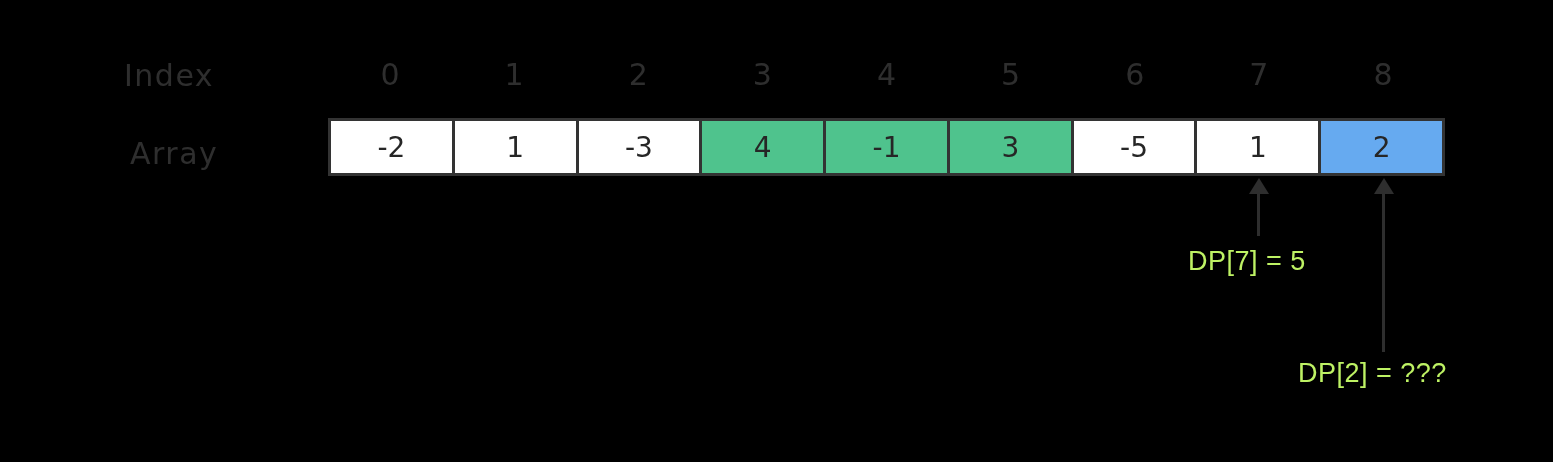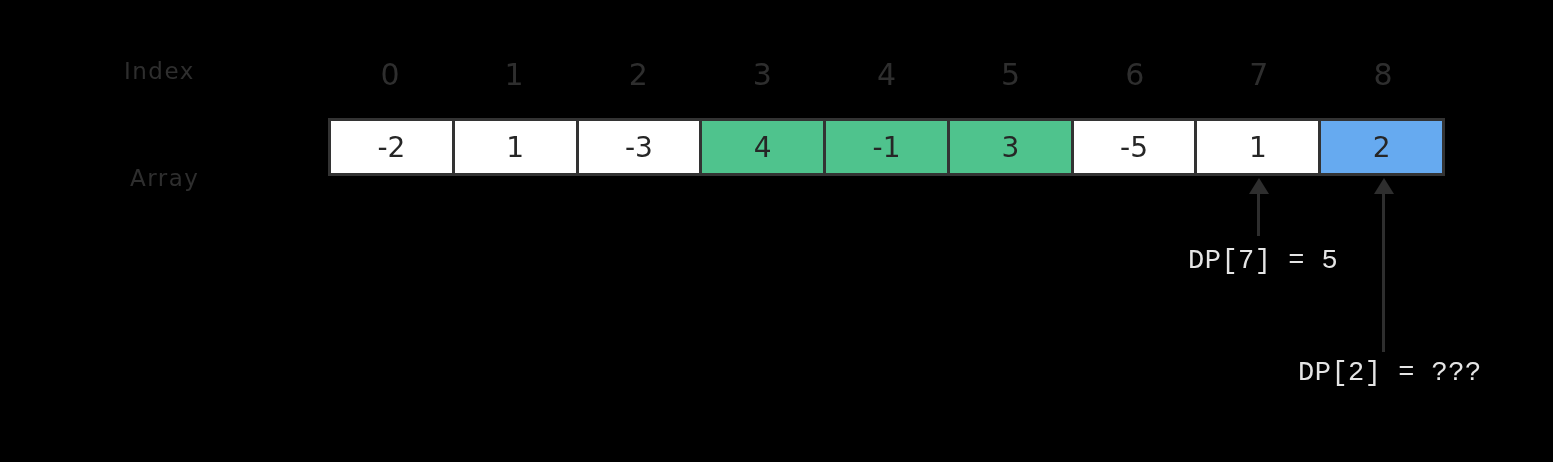--- a/index.html
+++ b/index.html
@@ -13,27 +13,27 @@
     height: 462px;
     background: #000000;
     overflow: hidden;
     font-family: "DejaVu Sans", sans-serif;
   }
 
   
   .row-label {
     position: absolute;
     color: #2e2e2e;
-    font-size: 23px;
+    font-size: 30px;
     letter-spacing: 1.5px;
     white-space: nowrap;
     font-family: "DejaVu Sans", sans-serif;
   }
   #label-index { left: 124px; top: 58px; }
-  #label-array { left: 130px; top: 136px; margin-top: 29px; }
+  #label-array { left: 130px; top: 136px; }
 
   
   #index-row {
     position: absolute;
     left: 328px;
     top: 55px;
     width: 1117px;
     height: 40px;
     display: flex;
   }
@@ -90,25 +90,25 @@
     height: 0;
     border-left: 10px solid transparent;
     border-right: 10px solid transparent;
     border-bottom: 16px solid #2e2e2e;
   }
   #arrow-dp7 { left: 1257px; top: 192px; height: 44px; }
   #arrow-dp8 { left: 1382px; top: 192px; height: 160px; }
 
   .annotation-label {
     position: absolute;
-    color: #e5e5e5;
+    color: #bef264;
     font-size: 27px;
     white-space: nowrap;
     letter-spacing: 0.5px;
-    font-family: Liberation Mono, monospace;
+    font-family: Liberation Sans, sans-serif;
   }
   #label-dp7 { left: 1188px; top: 246px; }
   #label-dp8 { left: 1298px; top: 358px; }
 </style>
 </head>
 <body>
 
 <div id="stage">
 
   <div class="row-label" id="label-index">Index</div>

